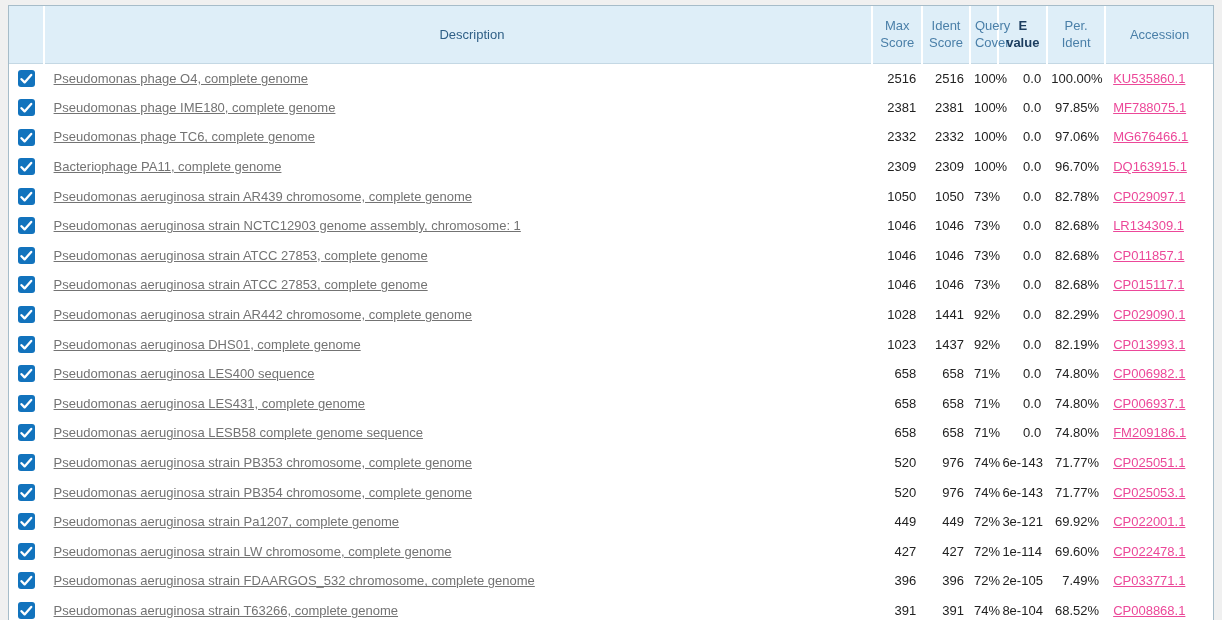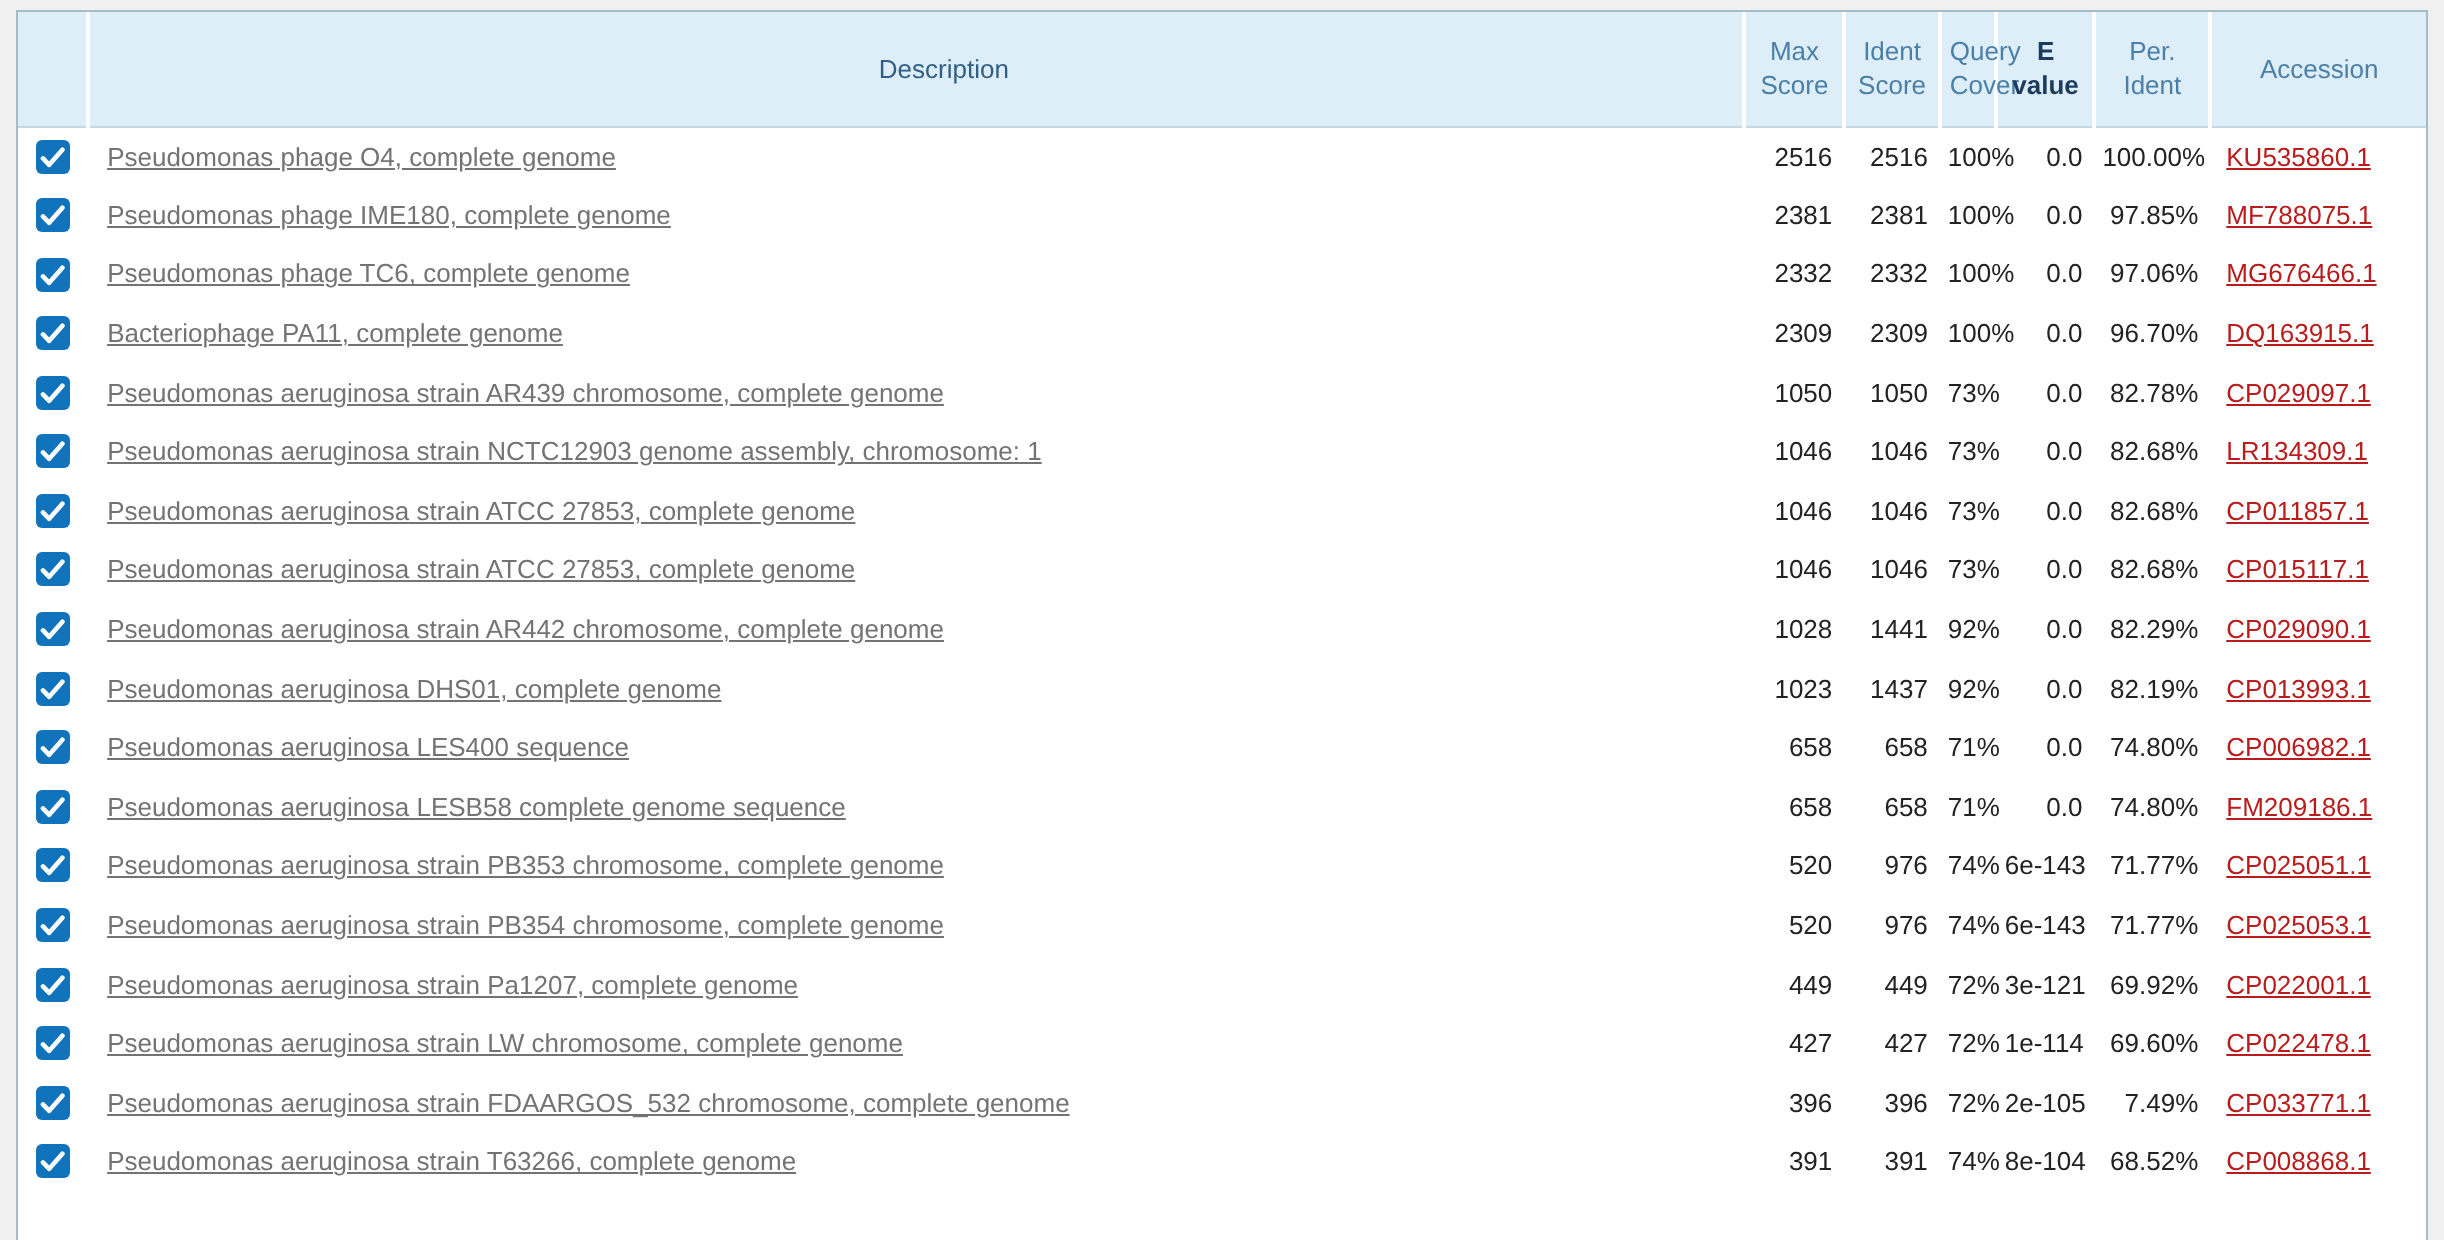--- a/index.html
+++ b/index.html
@@ -82,21 +82,21 @@
   tbody td.cell-num   { text-align: right; padding-right: 6px; }
   tbody td.cell-acc   { text-align: left; padding-left: 8px; }
 
   a.row-link {
     color: #737373;
     text-decoration: underline;
     font-size: 13px;
     cursor: pointer;
   }
   a.acc-link {
-    color: #b91c1c;
+    color: #ec4899;
     text-decoration: underline;
     font-size: 13px;
     cursor: pointer;
   }
 
   
   .cb {
     display: inline-block;
     width: 17px;
     height: 17px;
@@ -284,20 +284,32 @@
           <td class="cell-num">658</td>
           <td class="cell-num">71%</td>
           <td class="cell-num">0.0</td>
           <td class="cell-num">74.80%</td>
           <td class="cell-acc"><a class="acc-link">CP006982.1</a></td>
         </tr>
         <tr>
           <td class="cell-check"><span class="cb"><svg width="13" height="12" viewBox="0 0 13 12">
                 <path d="M1.5 6.2 L4.6 9.4 L11.2 1.9" stroke="#ffffff" stroke-width="2.3" fill="none" stroke-linecap="round" stroke-linejoin="round"></path>
               </svg></span></td>
+          <td class="cell-desc"><a class="row-link">Pseudomonas aeruginosa LES431, complete genome</a></td>
+          <td class="cell-num">658</td>
+          <td class="cell-num">658</td>
+          <td class="cell-num">71%</td>
+          <td class="cell-num">0.0</td>
+          <td class="cell-num">74.80%</td>
+          <td class="cell-acc"><a class="acc-link">CP006937.1</a></td>
+        </tr>
+        <tr>
+          <td class="cell-check"><span class="cb"><svg width="13" height="12" viewBox="0 0 13 12">
+                <path d="M1.5 6.2 L4.6 9.4 L11.2 1.9" stroke="#ffffff" stroke-width="2.3" fill="none" stroke-linecap="round" stroke-linejoin="round"></path>
+              </svg></span></td>
           <td class="cell-desc"><a class="row-link">Pseudomonas aeruginosa LESB58 complete genome sequence</a></td>
           <td class="cell-num">658</td>
           <td class="cell-num">658</td>
           <td class="cell-num">71%</td>
           <td class="cell-num">0.0</td>
           <td class="cell-num">74.80%</td>
           <td class="cell-acc"><a class="acc-link">FM209186.1</a></td>
         </tr>
         <tr>
           <td class="cell-check"><span class="cb"><svg width="13" height="12" viewBox="0 0 13 12">

